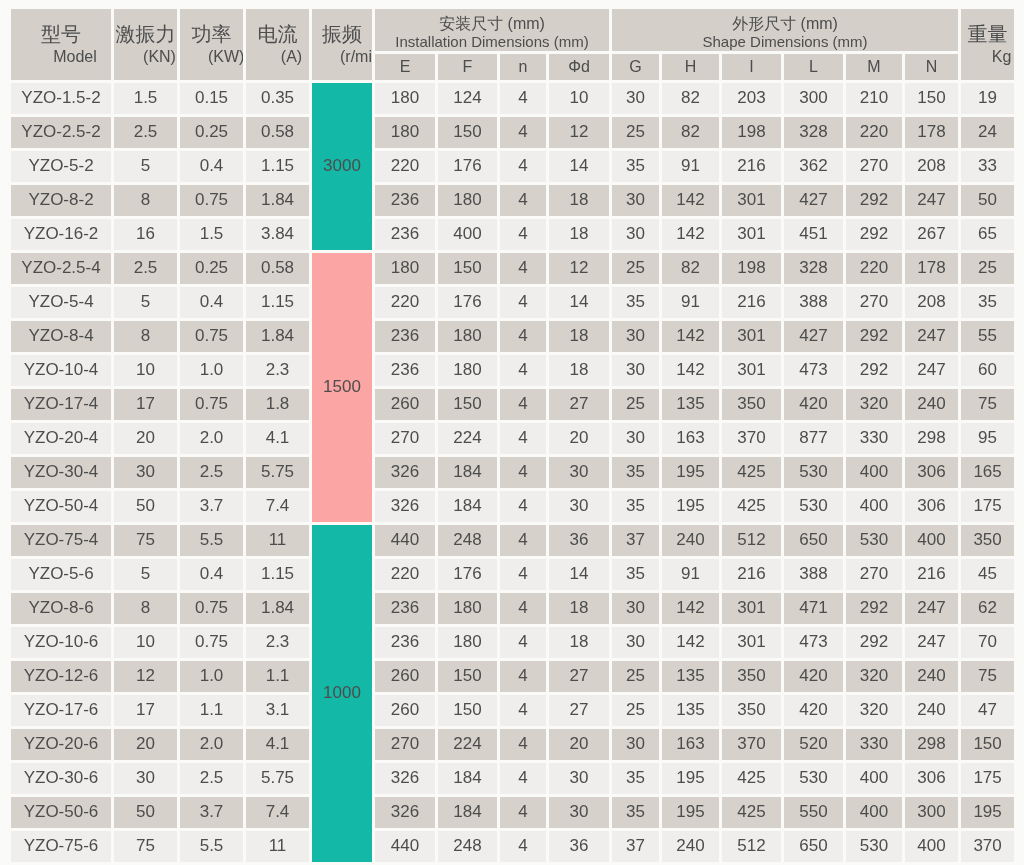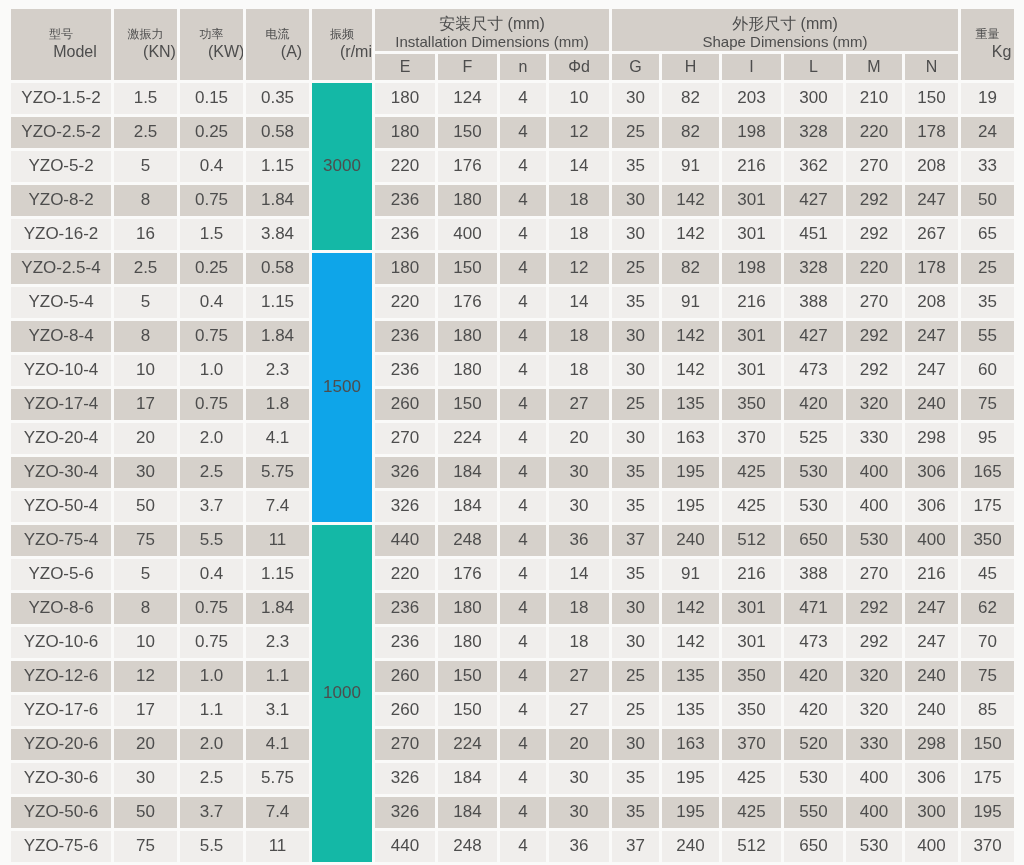--- a/index.html
+++ b/index.html
@@ -27,29 +27,29 @@
     vertical-align: middle;
     color: #4d4d4d;
     font-size: 17px;
     font-weight: normal;
     overflow: hidden;
     white-space: nowrap;
   }
   thead th { background: #d4cfc9; }
   tr.h1 th { height: 38px; }
   tr.h2 th { height: 26px; font-size: 16px; }
-  .zh   { font-size: 12px; line-height: 1.25; }
+  .zh   { font-size: 20px; line-height: 1.25; }
   .unit { font-size: 16px; line-height: 1.2; margin-left: 28px; }
   .gzh  { font-size: 16px; line-height: 1.15; margin-top: 6px; }
   .gen  { font-size: 15px; line-height: 1.15; }
   tbody td { height: 31px; }
   tr.rl td { background: #f0eeec; }
   tr.rg td { background: #d6d1cb; }
   td.freq.fl { background: #14b8a6; }
-  td.freq.fg { background: #0ea5e9; }
+  td.freq.fg { background: #fca5a5; }
 </style>
 </head>
 <body>
 
 <div class="page">
   <table class="spec">
     <colgroup>
       <col style="width:100px">
         <col style="width:63px">
         <col style="width:63px">
@@ -293,21 +293,21 @@
           <td>20</td>
           <td>2.0</td>
           <td>4.1</td>
           <td>270</td>
           <td>224</td>
           <td>4</td>
           <td>20</td>
           <td>30</td>
           <td>163</td>
           <td>370</td>
-          <td>525</td>
+          <td>877</td>
           <td>330</td>
           <td>298</td>
           <td>95</td>
         </tr>
         <tr class="rg">
           <td>YZO-30-4</td>
           <td>30</td>
           <td>2.5</td>
           <td>5.75</td>
           <td>326</td>
@@ -433,21 +433,21 @@
           <td>260</td>
           <td>150</td>
           <td>4</td>
           <td>27</td>
           <td>25</td>
           <td>135</td>
           <td>350</td>
           <td>420</td>
           <td>320</td>
           <td>240</td>
-          <td>85</td>
+          <td>47</td>
         </tr>
         <tr class="rg">
           <td>YZO-20-6</td>
           <td>20</td>
           <td>2.0</td>
           <td>4.1</td>
           <td>270</td>
           <td>224</td>
           <td>4</td>
           <td>20</td>

